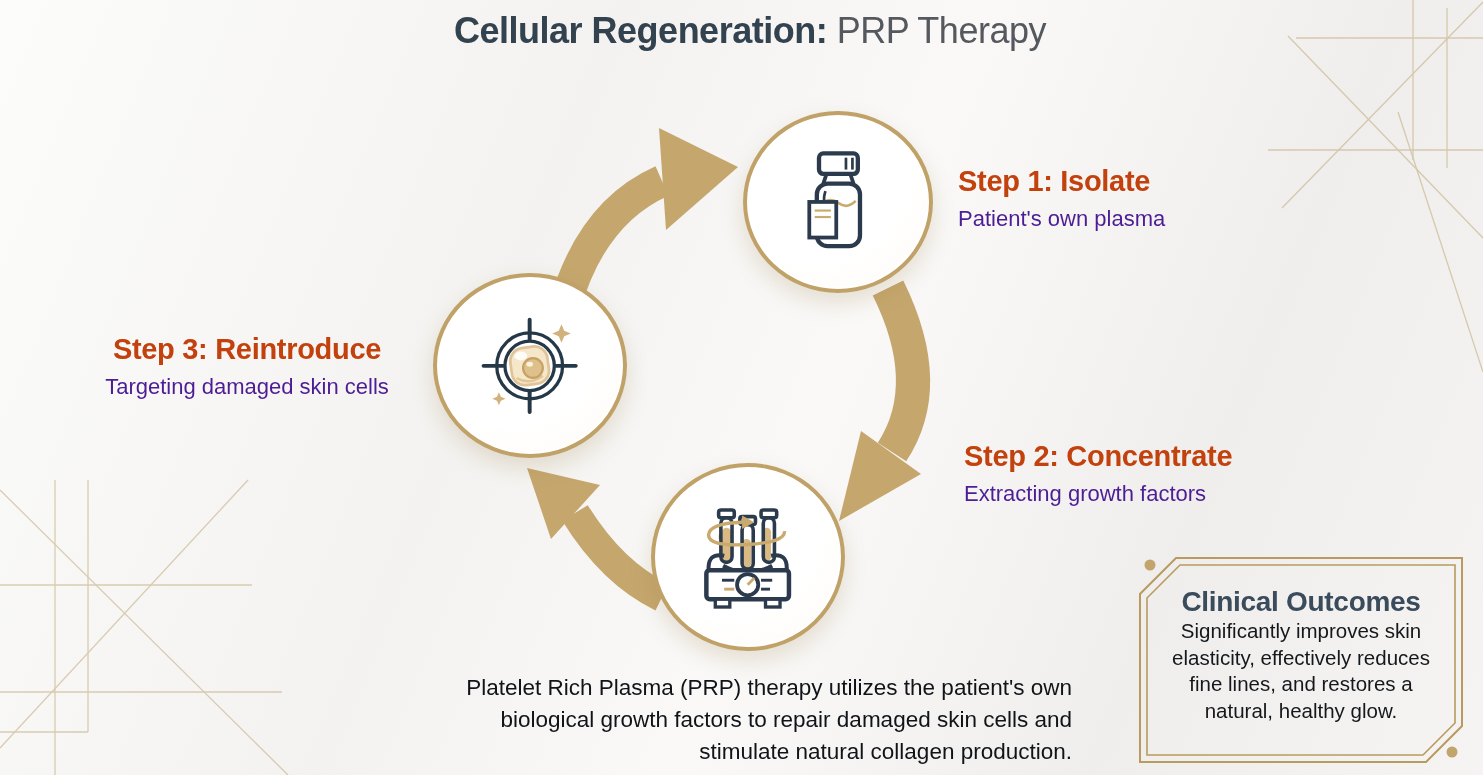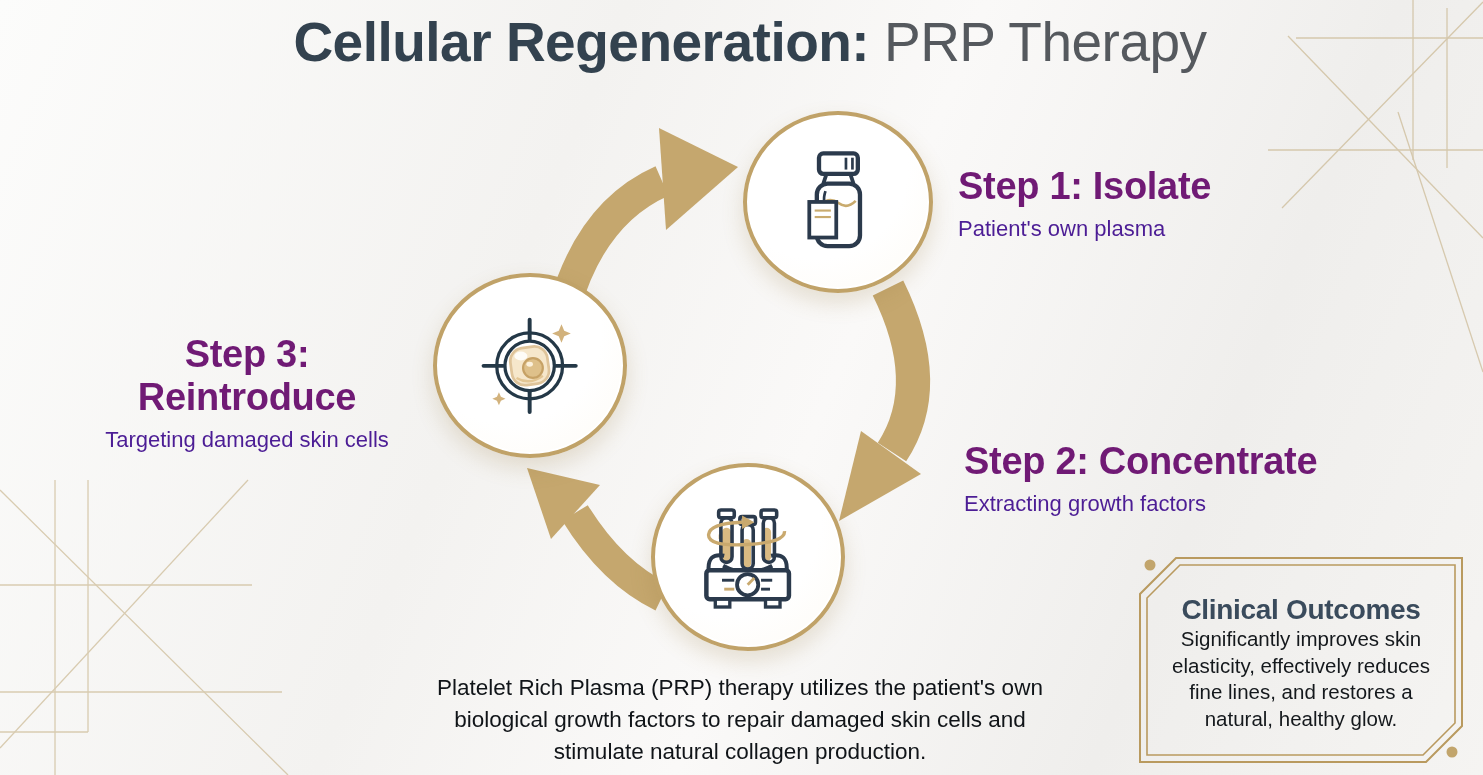--- a/index.html
+++ b/index.html
@@ -11,59 +11,59 @@
     overflow:hidden;
     background:linear-gradient(112deg,#fcfcfb 0%,#f3f2f0 35%,#faf9f8 55%,#efeeec 78%,#f5f4f2 100%);
     color:#17202a;
   }
   .layer{ position:absolute; left:0; top:0; width:1483px; height:775px; }
   svg{ display:block; }
 
   
   .title{
     position:absolute; left:0; top:10px; width:100%;
-    text-align:center; font-size:55px; letter-spacing:-0.5px;padding-left:17px;
+    text-align:center; font-size:36px; letter-spacing:-0.5px;padding-left:17px;
   }
   .title .bold{ font-weight:bold; color:#33424f; }
   .title .light{ font-weight:normal; color:#55595e; }
 
   
   .circle{
     position:absolute; border-radius:50%;
     background:radial-gradient(circle at 38% 30%, #ffffff 55%, #fdfaf4 100%);
     border:4px solid #c0a268;
     box-shadow:0 10px 22px rgba(150,120,60,.20), inset 0 0 0 2px #ffffff;
     display:flex; align-items:center; justify-content:center;
   }
   .circle-1{ left:743px; top:111px; width:190px; height:182px; }
   .circle-2{ left:651px; top:463px; width:194px; height:188px; }
   .circle-3{ left:433px; top:273px; width:194px; height:185px; }
   .circle svg{ width:62%; height:62%; }
 
   
   .step-text{ position:absolute; }
-  .step-heading{ font-weight:bold; color:#701a75; font-size:38px; letter-spacing:-0.3px; }
+  .step-heading{ font-weight:bold; color:#c2410c; font-size:29px; letter-spacing:-0.3px; }
   .step-sub{ color:#4c1d95; font-size:22px; margin-top:8px; }
   .step-1-text{ left:958px; top:165px; text-align:left; }
   .step-2-text{ left:964px; top:440px; text-align:left; }
   .step-3-text{ left:80px; top:333px; width:334px; text-align:center; }
 
   
   .description{
     position:absolute; left:408px; top:672px; width:664px;
-    text-align:center; font-size:22.5px; line-height:1.42; color:#101418;
+    text-align:right; font-size:22.5px; line-height:1.42; color:#101418;
   }
 
   
   .outcomes{ position:absolute; left:1138px; top:556px; width:326px; height:210px; }
   .outcomes .border-svg{ position:absolute; left:0; top:0; width:100%; height:100%; }
   .outcomes .content{
     position:absolute; left:24px; top:30px; width:278px; text-align:center;
   }
-  .outcomes-heading{ font-weight:bold; font-size:28px; color:#3a4b5c; letter-spacing:-0.3px;margin-top:8px; }
+  .outcomes-heading{ font-weight:bold; font-size:28px; color:#3a4b5c; letter-spacing:-0.3px; }
   .outcomes-body{ margin-top:0; font-size:20.5px; line-height:1.3; color:#14181c; }
 </style>
 </head>
 <body>
 
 <svg class="layer" viewBox="0 0 1483 775" aria-hidden="true">
 
   <g stroke="#bfa878" stroke-width="1.3" opacity="0.55" fill="none">
     <line x1="1296" y1="38" x2="1483" y2="38"></line>
     <line x1="1268" y1="150" x2="1483" y2="150"></line>

